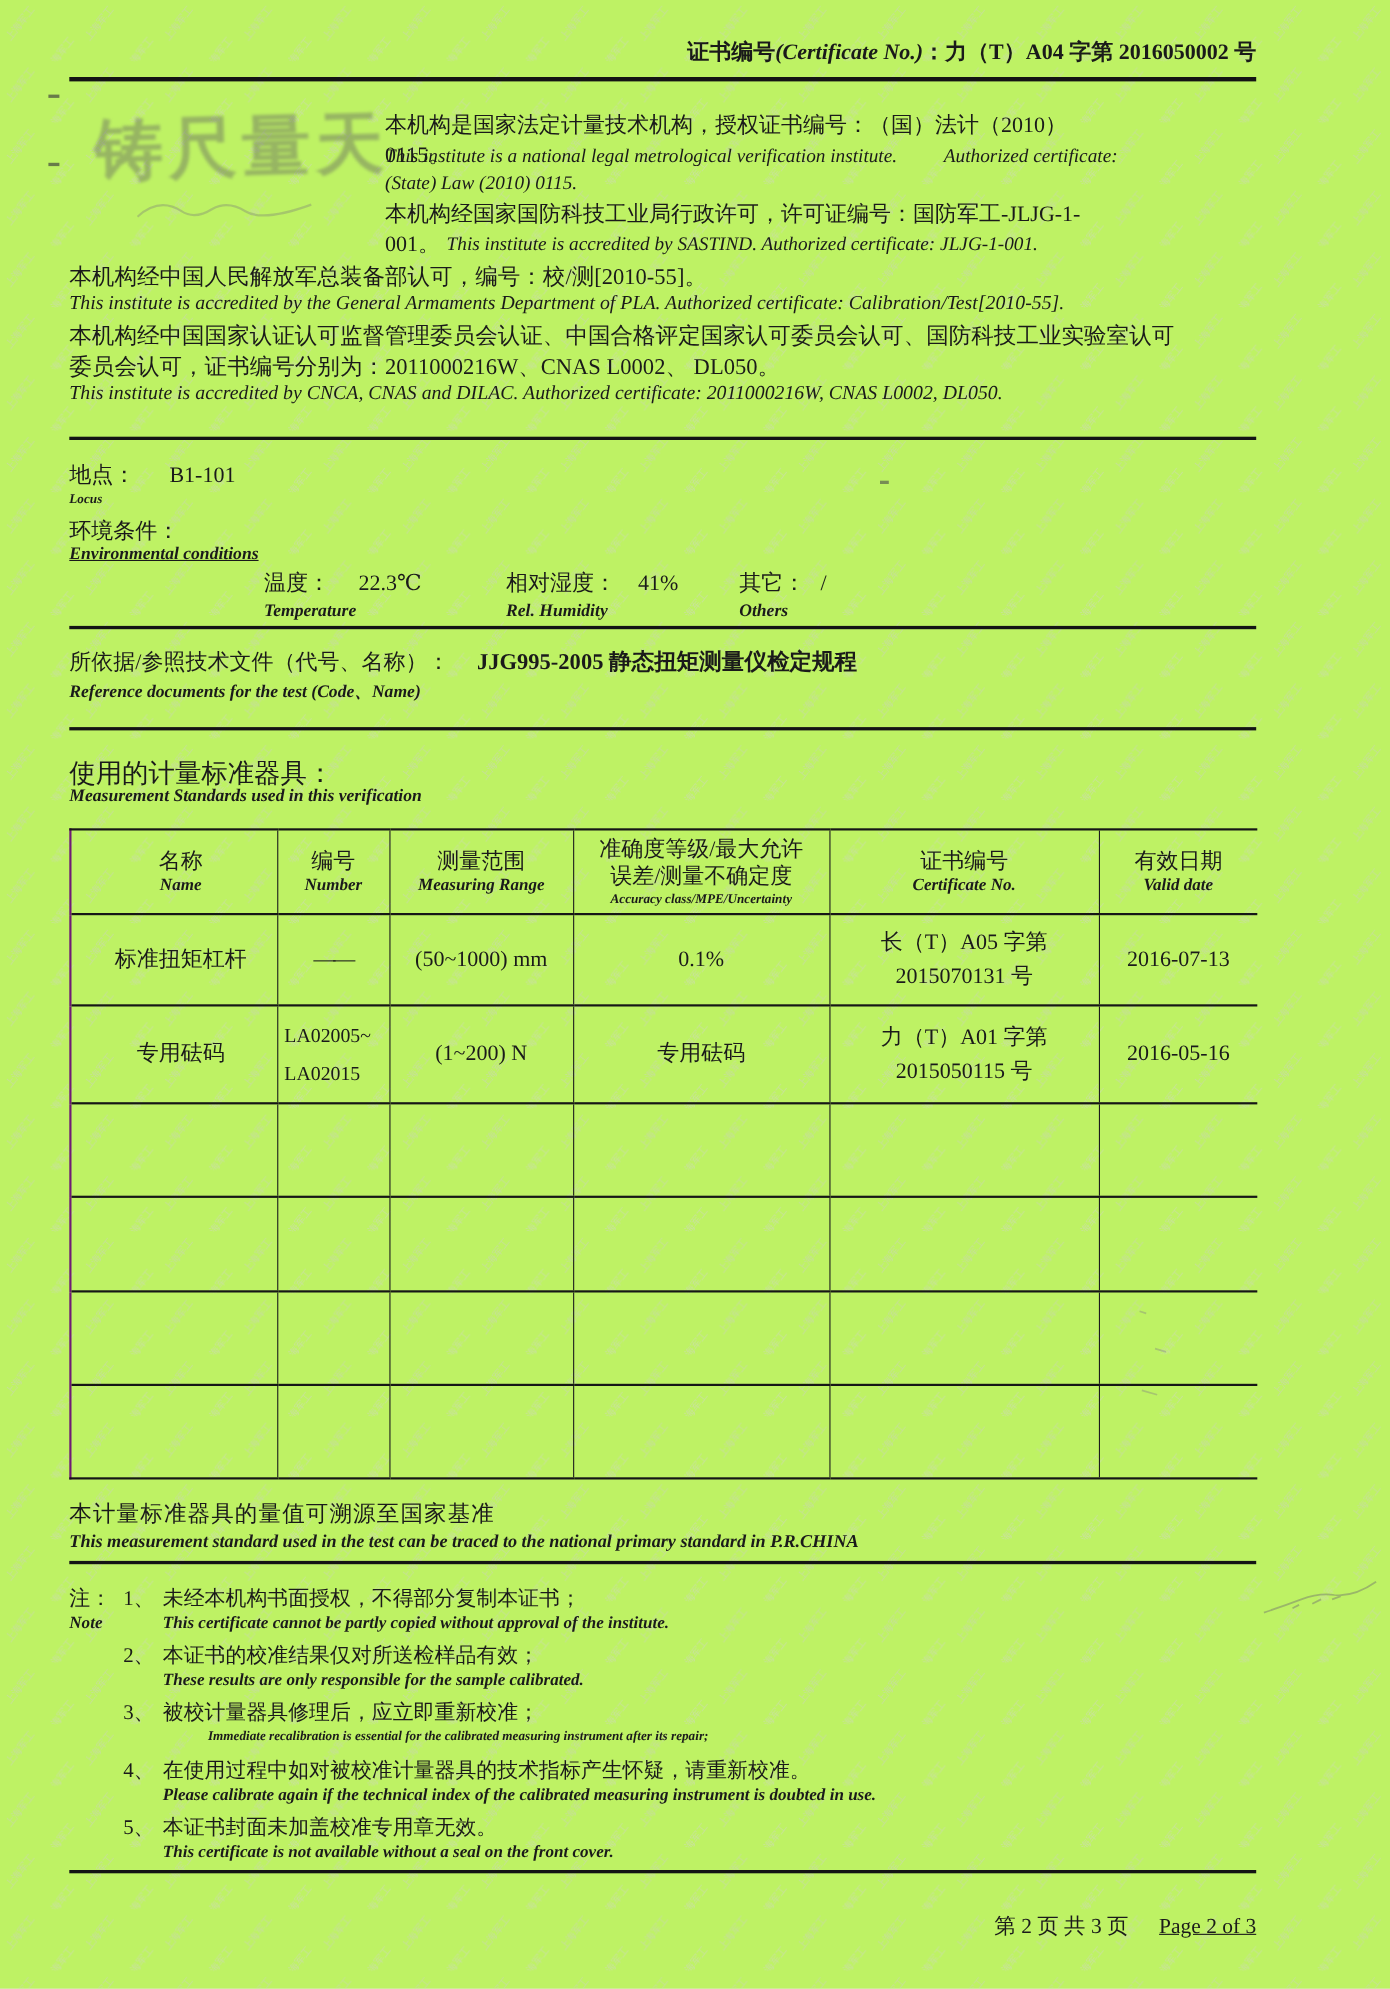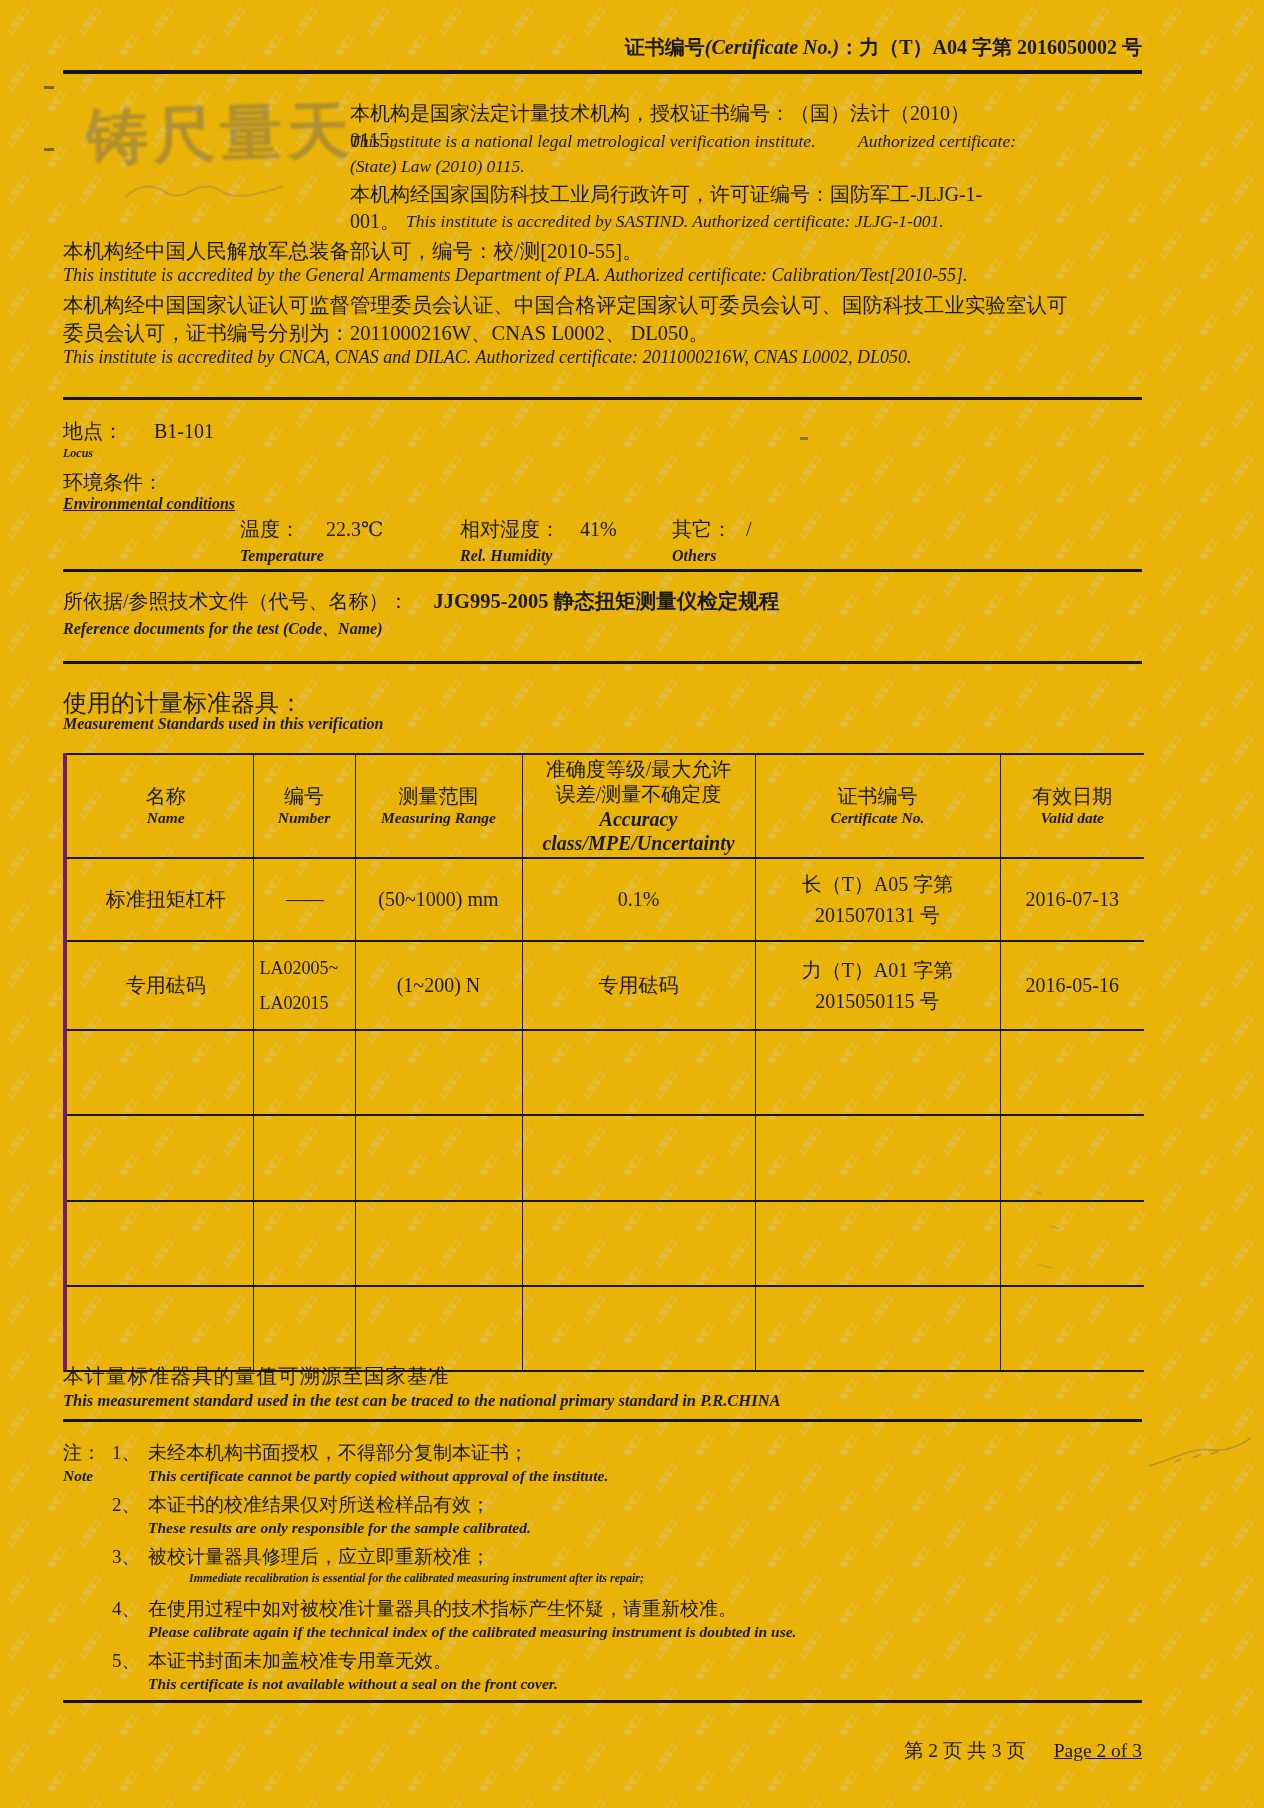--- a/index.html
+++ b/index.html
@@ -1,37 +1,37 @@
 <!DOCTYPE html>
 <html><head>
 <meta charset="utf-8">
 <style>
   html,body{margin:0;padding:0;background:#e8e8e6;}
   .page{
     position:relative;width:1264px;height:1808px;margin:0 auto;
-    background:#eab308;overflow:hidden;color:#1a1a1a;
+    background:#bef264;overflow:hidden;color:#1a1a1a;
     font-family:"Liberation Serif","DejaVu Serif",serif;
   }
   .abs{position:absolute;}
   .en{font-style:italic;}
   .enb{font-style:italic;font-weight:700;}
   .rule{position:absolute;left:63px;width:1079px;background:#141414;}
   .watermark{position:absolute;left:0;top:0;width:100%;height:100%;pointer-events:none;}
   .stamp{
     left:86px;top:92px;width:250px;font-size:62px;font-weight:700;letter-spacing:5px;
     color:rgba(105,105,105,0.42);filter:blur(1.3px) contrast(1.4);
     transform:rotate(-1.5deg);white-space:nowrap;
   }
   .pre{white-space:pre-line;}
   table.std{border-collapse:collapse;table-layout:fixed;width:1079px;}
   table.std td{
     border-left:1.5px solid #1c1c1c;border-top:2.2px solid #161616;
     text-align:center;vertical-align:middle;padding:2px 4px;overflow:hidden;
   }
-  table.std tr td:first-child{border-left:4px solid #701a75;padding-left:16px;}
+  table.std tr td:first-child{border-left:2px solid #701a75;padding-left:16px;}
   table.std td:last-child{border-left:1.5px solid #1c1c1c;border-right:0;}
   table.std tr.last td{border-bottom:2.4px solid #161616;}
   .hzh{font-size:20px;line-height:1.25;}
   .hen{font-style:italic;font-weight:700;font-size:15.5px;line-height:1.2;}
   .cell{font-size:20px;line-height:1.55;}
   .cell-left{text-align:left !important;padding-left:6px !important;font-size:18px;line-height:1.9;}
   .scribble{position:absolute;pointer-events:none;}
 </style>
 </head>
 <body>
@@ -139,21 +139,21 @@
               <div class="hzh">编号</div>
               <div class="hen">Number</div>
             </td>
         <td>
               <div class="hzh">测量范围</div>
               <div class="hen">Measuring Range</div>
             </td>
         <td>
               <div class="hzh pre">准确度等级/最大允许
 误差/测量不确定度</div>
-              <div class="hen" style="font-size:20px;">Accuracy class/MPE/Uncertainty</div>
+              <div class="hen" style="font-size:12px;">Accuracy class/MPE/Uncertainty</div>
             </td>
         <td>
               <div class="hzh">证书编号</div>
               <div class="hen">Certificate No.</div>
             </td>
         <td>
               <div class="hzh">有效日期</div>
               <div class="hen">Valid date</div>
             </td>
       </tr>

